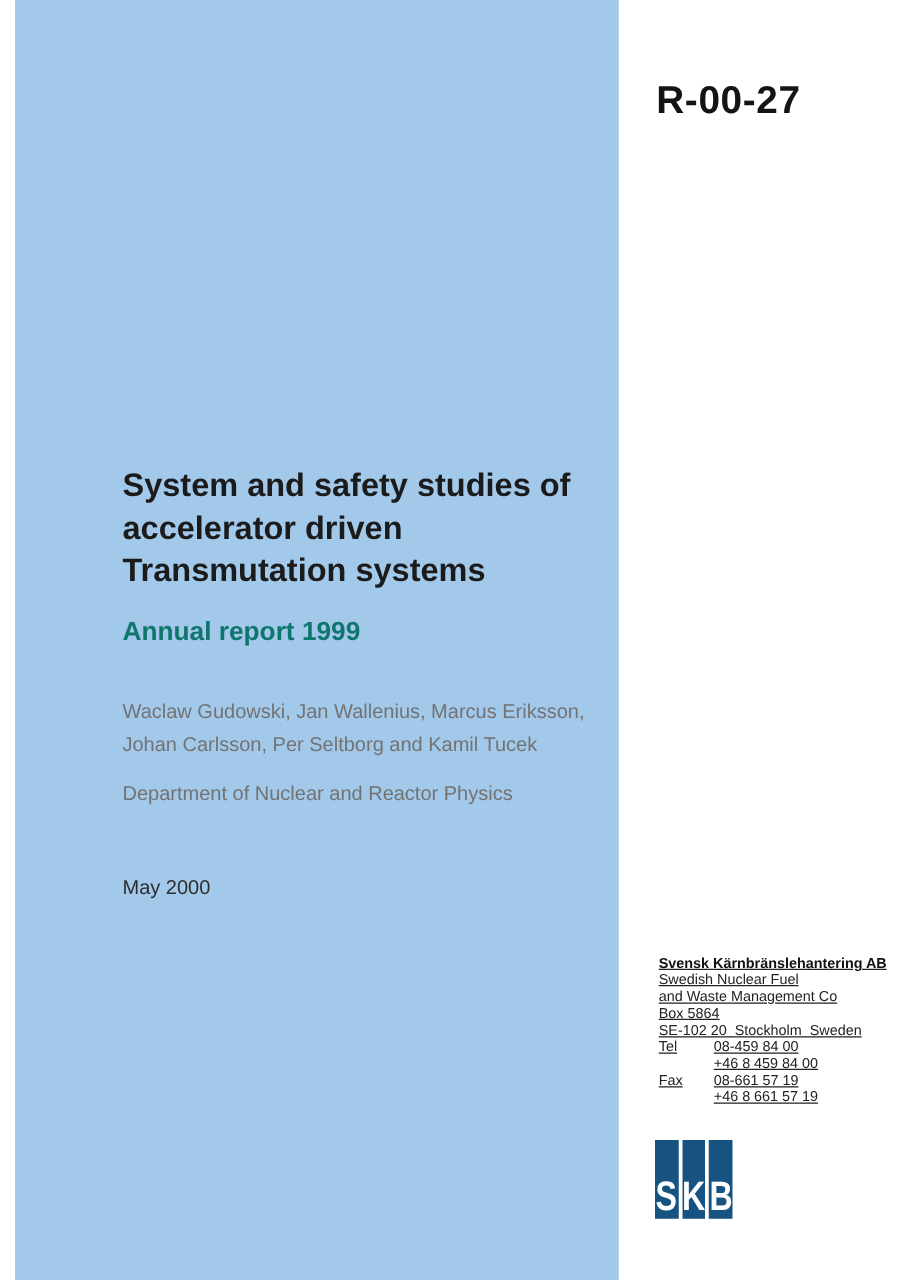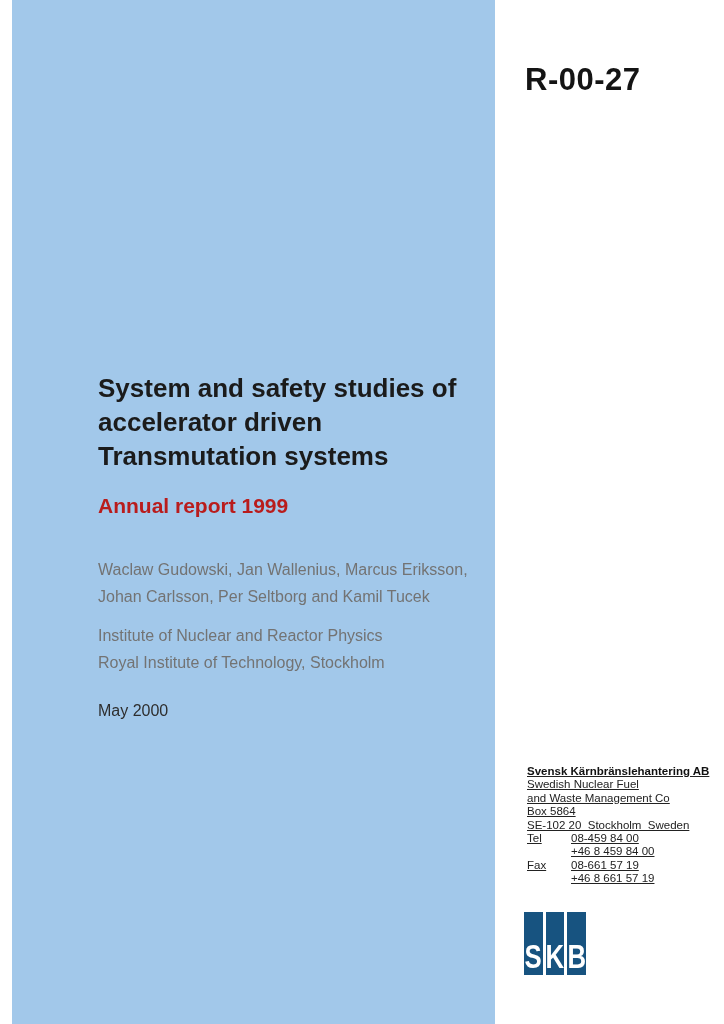--- a/index.html
+++ b/index.html
@@ -46,21 +46,21 @@
     font-weight: bold;
     color: #1b1b1b;
   }
   .subtitle {
     position: absolute;
     left: 86px;
     top: 494px;
     font-size: 21px;
     line-height: 24px;
     font-weight: bold;
-    color: #b91c1c;
+    color: #0f766e;
   }
   .authors-block {
     position: absolute;
     left: 86px;
     top: 556px;
     width: 380px;
   }
   .affiliation-block {
     position: absolute;
     left: 86px;
@@ -153,22 +153,21 @@
   </div>
 
   <div class="subtitle">Annual report 1999</div>
 
   <div class="authors-block">
     <div class="body-line">Waclaw Gudowski, Jan Wallenius, Marcus Eriksson,</div>
     <div class="body-line">Johan Carlsson, Per Seltborg and Kamil Tucek</div>
   </div>
 
   <div class="affiliation-block">
-    <div class="body-line">Institute of Nuclear and Reactor Physics</div>
-    <div class="body-line">Royal Institute of Technology, Stockholm</div>
+    <div class="body-line">Department of Nuclear and Reactor Physics</div>
   </div>
 
   <div class="date-line">May 2000</div>
 
   <div class="publisher-block">
     <div class="publisher-name">Svensk Kärnbränslehantering AB</div>
     <div class="publisher-line">Swedish Nuclear Fuel</div>
     <div class="publisher-line">and Waste Management Co</div>
     <div class="publisher-line">Box 5864</div>
     <div class="publisher-line">SE-102 20  Stockholm  Sweden</div>

